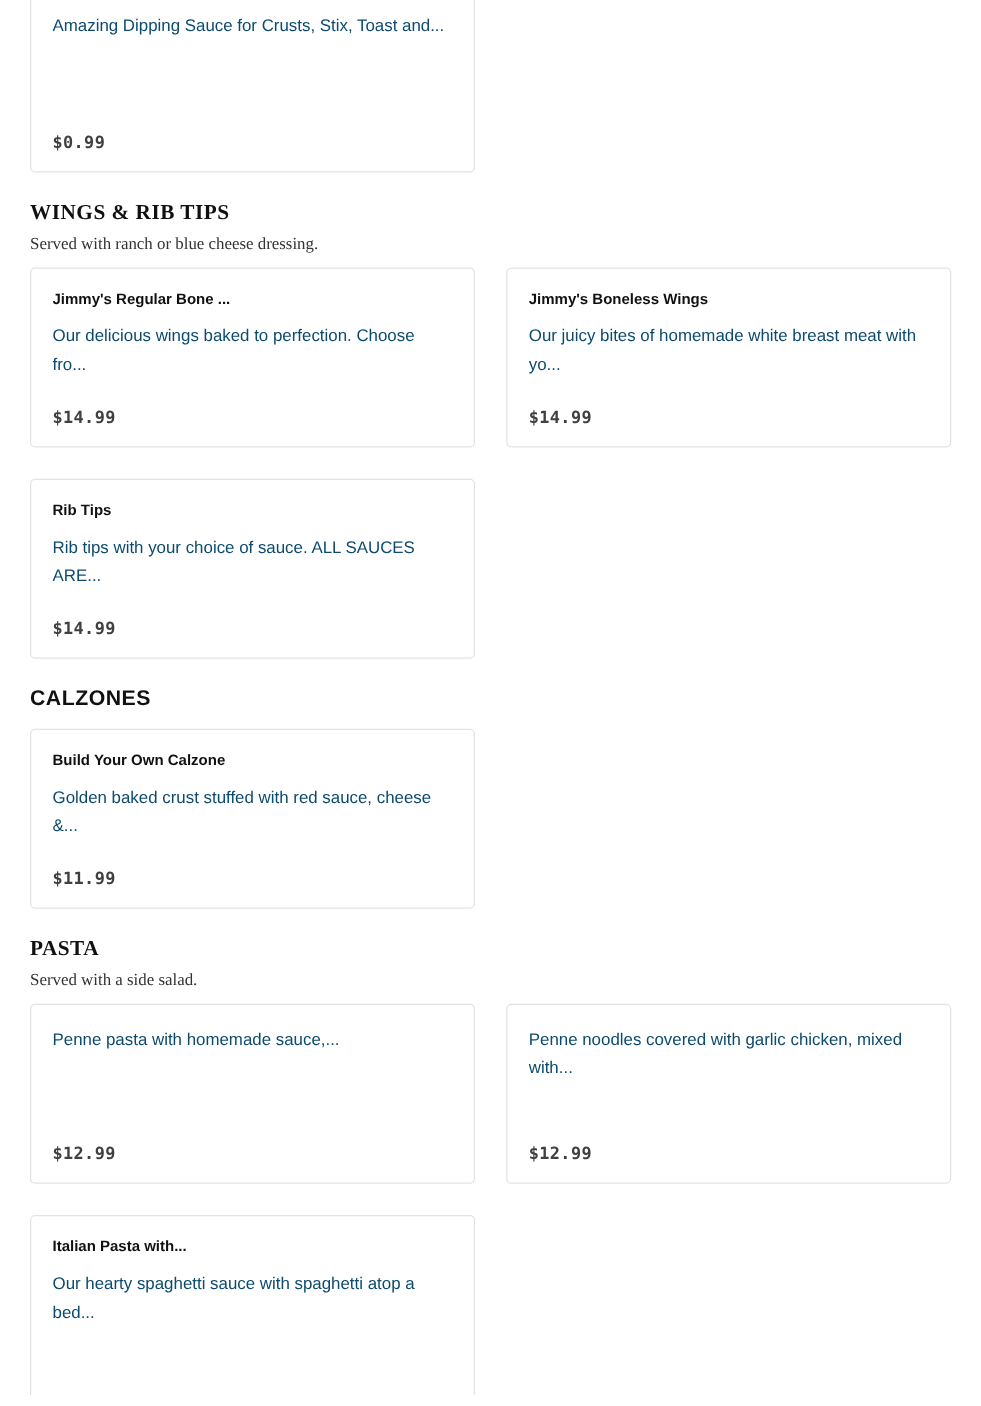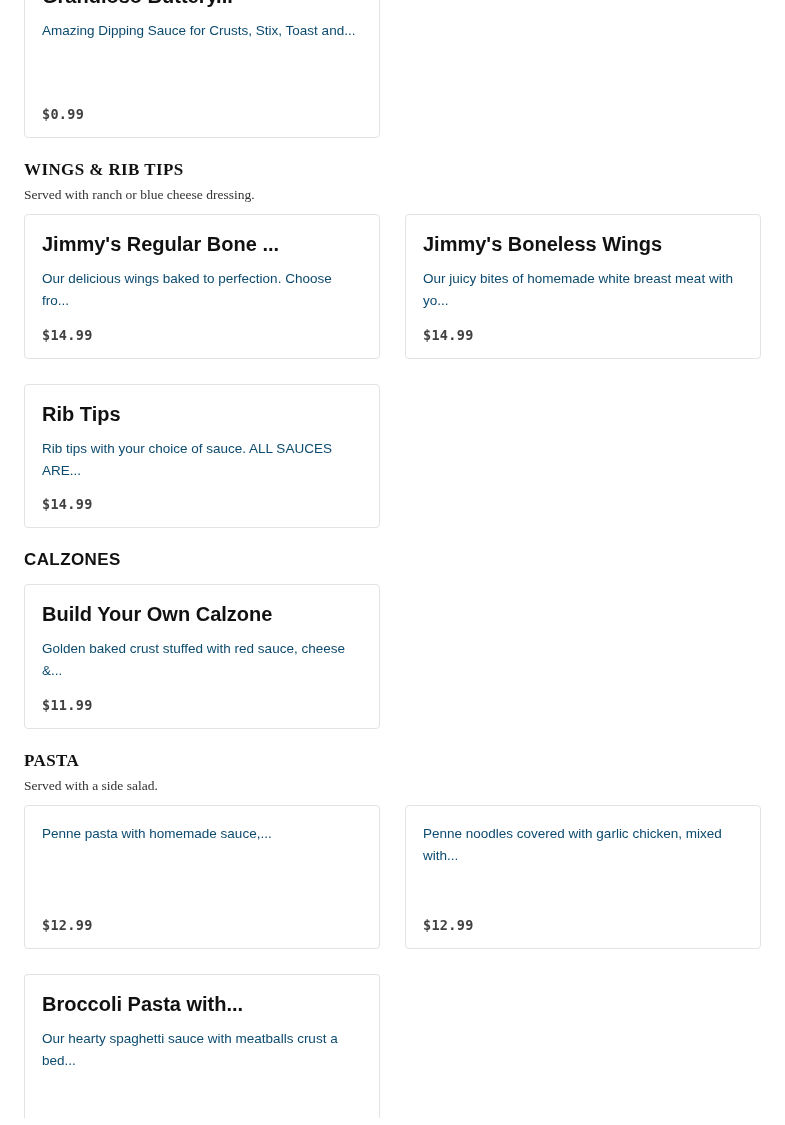--- a/index.html
+++ b/index.html
@@ -52,21 +52,21 @@
     border: 1px solid #e3e3e3;
     border-radius: 4px;
     background: #fff;
     padding: 17px 17px 15px 17px;
     display: flex;
     flex-direction: column;
     justify-content: flex-start;
     position: relative;
   }
   .card-title {
-    font-size: 20px;
+    font-size: 12px;
     font-weight: 700;
     color: #111111;
     line-height: 1.2;
     margin: 0 0 12px 0;
     white-space: nowrap;
     overflow: hidden;
     text-overflow: ellipsis;
   }
   .card-desc {
     font-size: 13.5px;
@@ -163,19 +163,19 @@
       <div class="card-price">$12.99</div>
     </div>
     <div class="card">
       <div class="card-desc">Penne noodles covered with garlic chicken, mixed with...</div>
       <div class="card-price">$12.99</div>
     </div>
   </div>
 
   <div class="grid partial-bottom" style="margin-top:25px;">
     <div class="card">
-      <div class="card-title">Broccoli Pasta with...</div>
-      <div class="card-desc">Our hearty spaghetti sauce with meatballs crust a bed...</div>
+      <div class="card-title">Italian Pasta with...</div>
+      <div class="card-desc">Our hearty spaghetti sauce with spaghetti atop a bed...</div>
 
     </div>
   </div>
 
 </div>
 
 </body></html>

